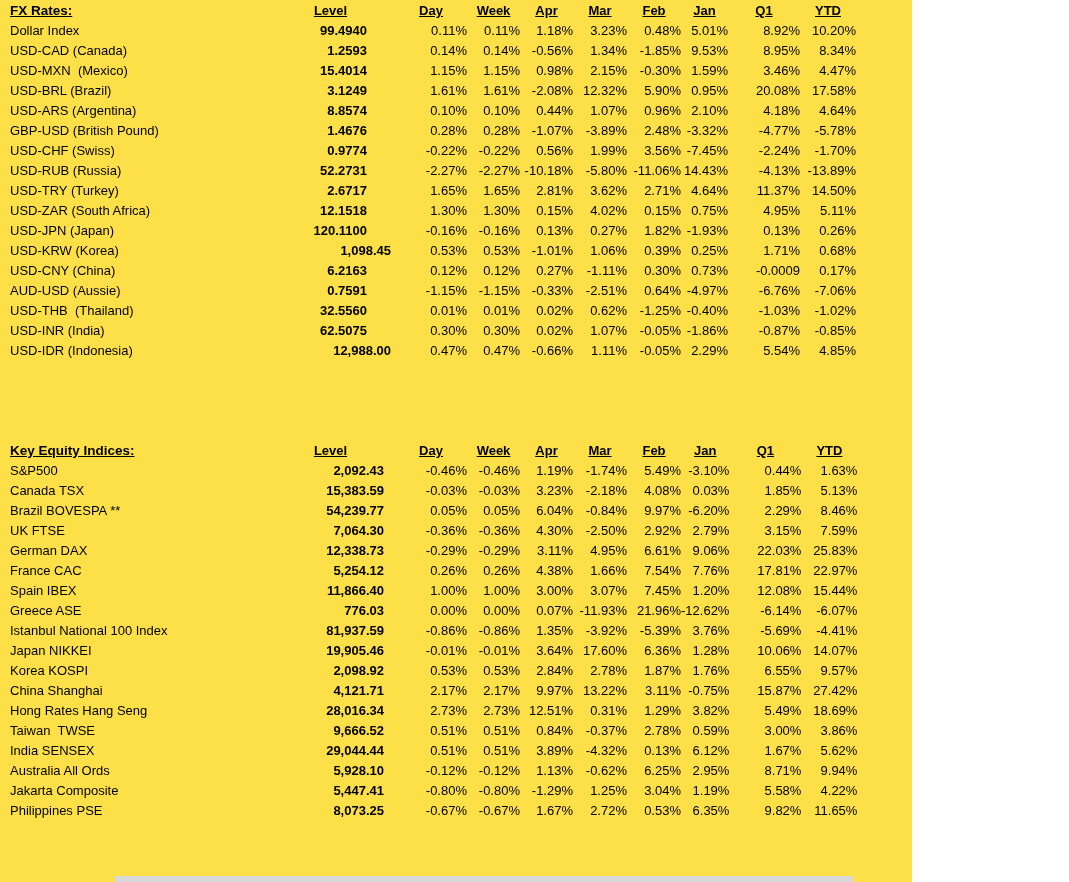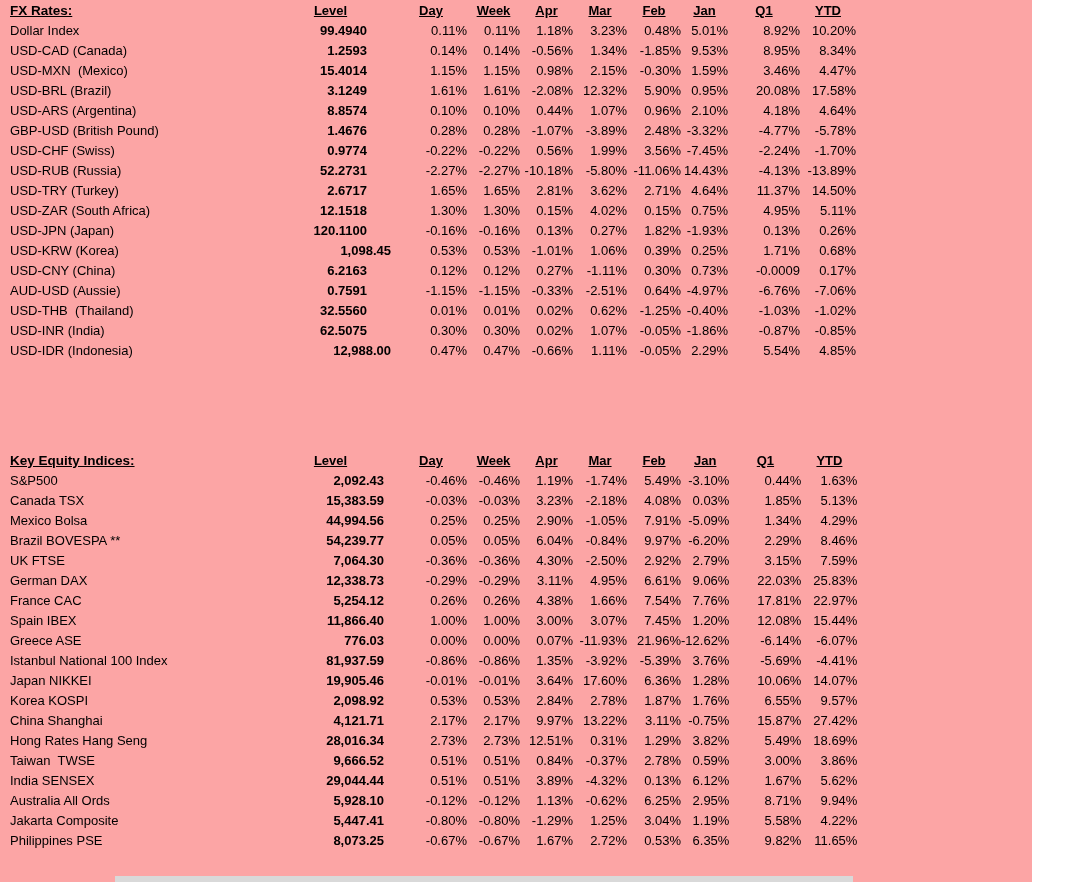--- a/index.html
+++ b/index.html
@@ -5,32 +5,32 @@
   html, body { margin: 0; padding: 0; }
   body {
     width: 1069px; height: 882px;
     background: #ffffff;
     font-family: "Liberation Sans", "DejaVu Sans", sans-serif;
     font-size: 13px;
     color: #000000;
   }
   .viewport {
     position: relative;
-    width: 1032px; height: 882px;
+    width: 912px; height: 882px;
     overflow: hidden;
-    background: #fca5a5;
+    background: #fde047;
   }
   table.sheet-table {
     position: absolute;
     left: 10px;
     border-collapse: collapse;
     table-layout: fixed;
   }
   table.fx { top: 1px; }
-  table.eq { top: 451px; }
+  table.eq { top: 441px; }
   tr { height: 20px; }
   th, td {
     padding: 0;
     white-space: pre;
     overflow: visible;
     vertical-align: middle;
     line-height: 20px;
   }
   th.title {
     text-align: left;
@@ -343,32 +343,20 @@
           <td class="num">-0.03%</td>
           <td class="num">-0.03%</td>
           <td class="num">3.23%</td>
           <td class="num">-2.18%</td>
           <td class="num">4.08%</td>
           <td class="num">0.03%</td>
           <td class="num">1.85%</td>
           <td class="num">5.13%</td>
         </tr>
         <tr>
-          <td class="label">Mexico Bolsa</td>
-          <td class="level">44,994.56</td>
-          <td class="num">0.25%</td>
-          <td class="num">0.25%</td>
-          <td class="num">2.90%</td>
-          <td class="num">-1.05%</td>
-          <td class="num">7.91%</td>
-          <td class="num">-5.09%</td>
-          <td class="num">1.34%</td>
-          <td class="num">4.29%</td>
-        </tr>
-        <tr>
           <td class="label">Brazil BOVESPA **</td>
           <td class="level">54,239.77</td>
           <td class="num">0.05%</td>
           <td class="num">0.05%</td>
           <td class="num">6.04%</td>
           <td class="num">-0.84%</td>
           <td class="num">9.97%</td>
           <td class="num">-6.20%</td>
           <td class="num">2.29%</td>
           <td class="num">8.46%</td>

